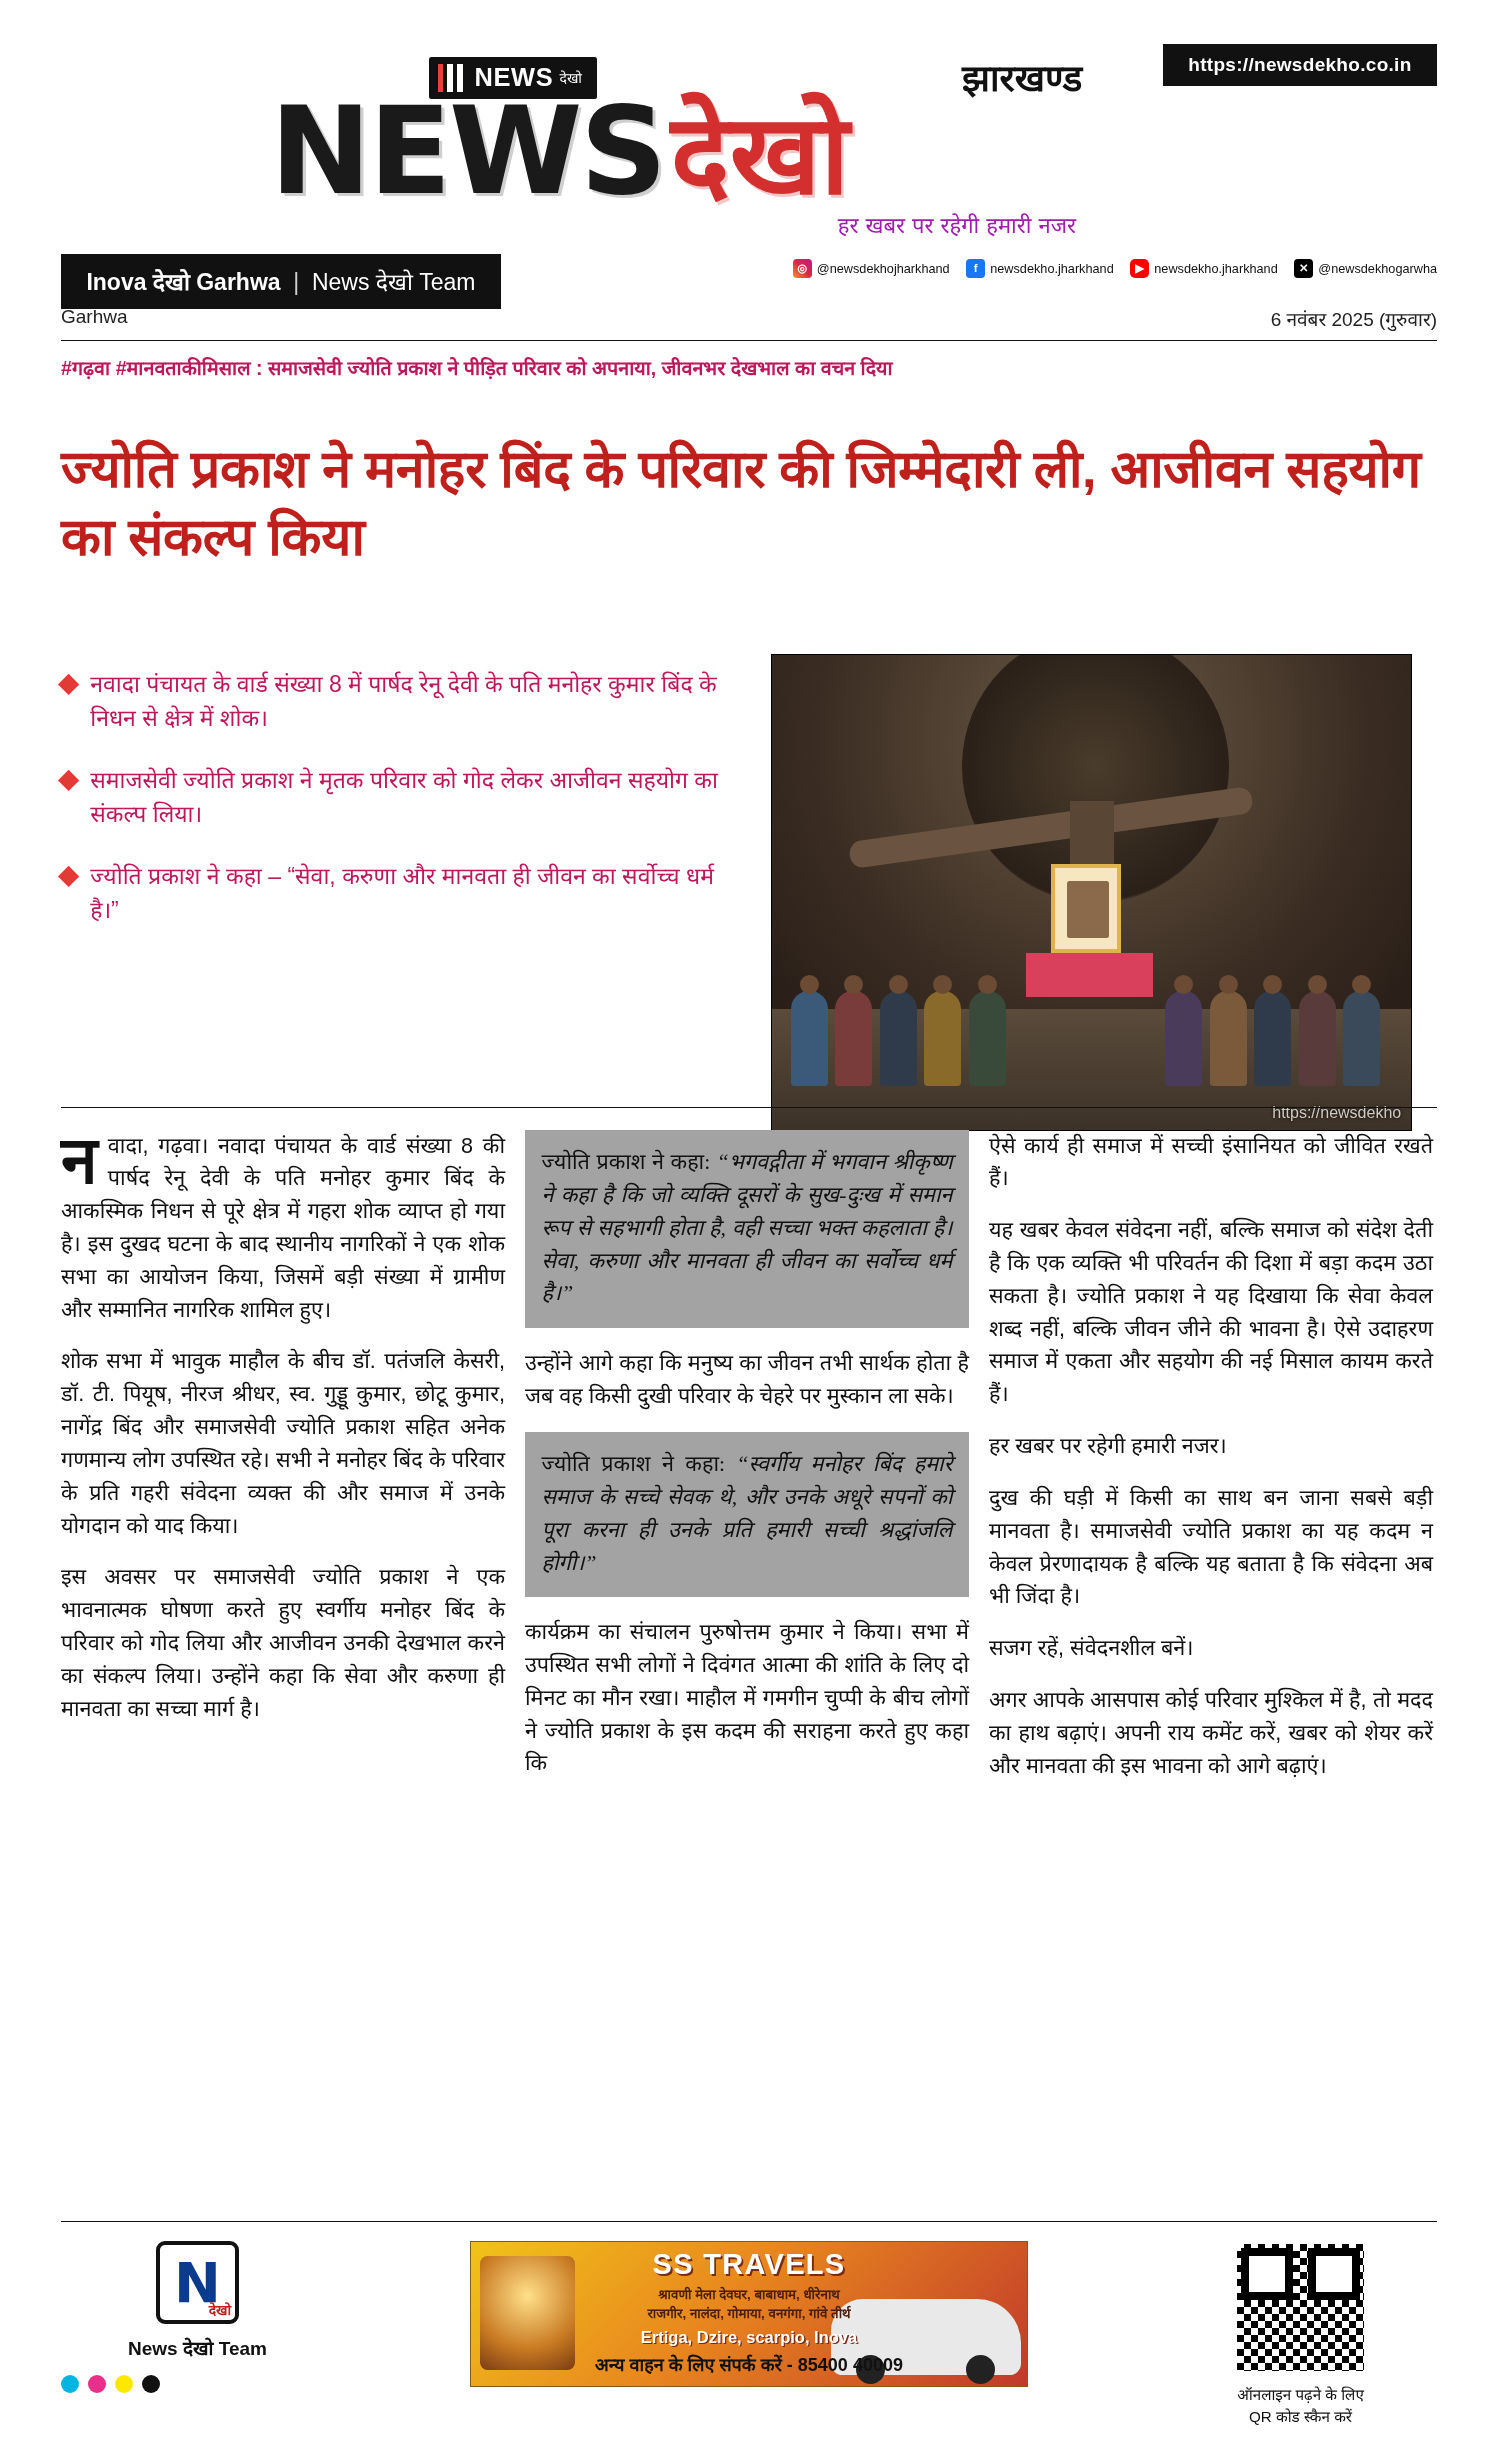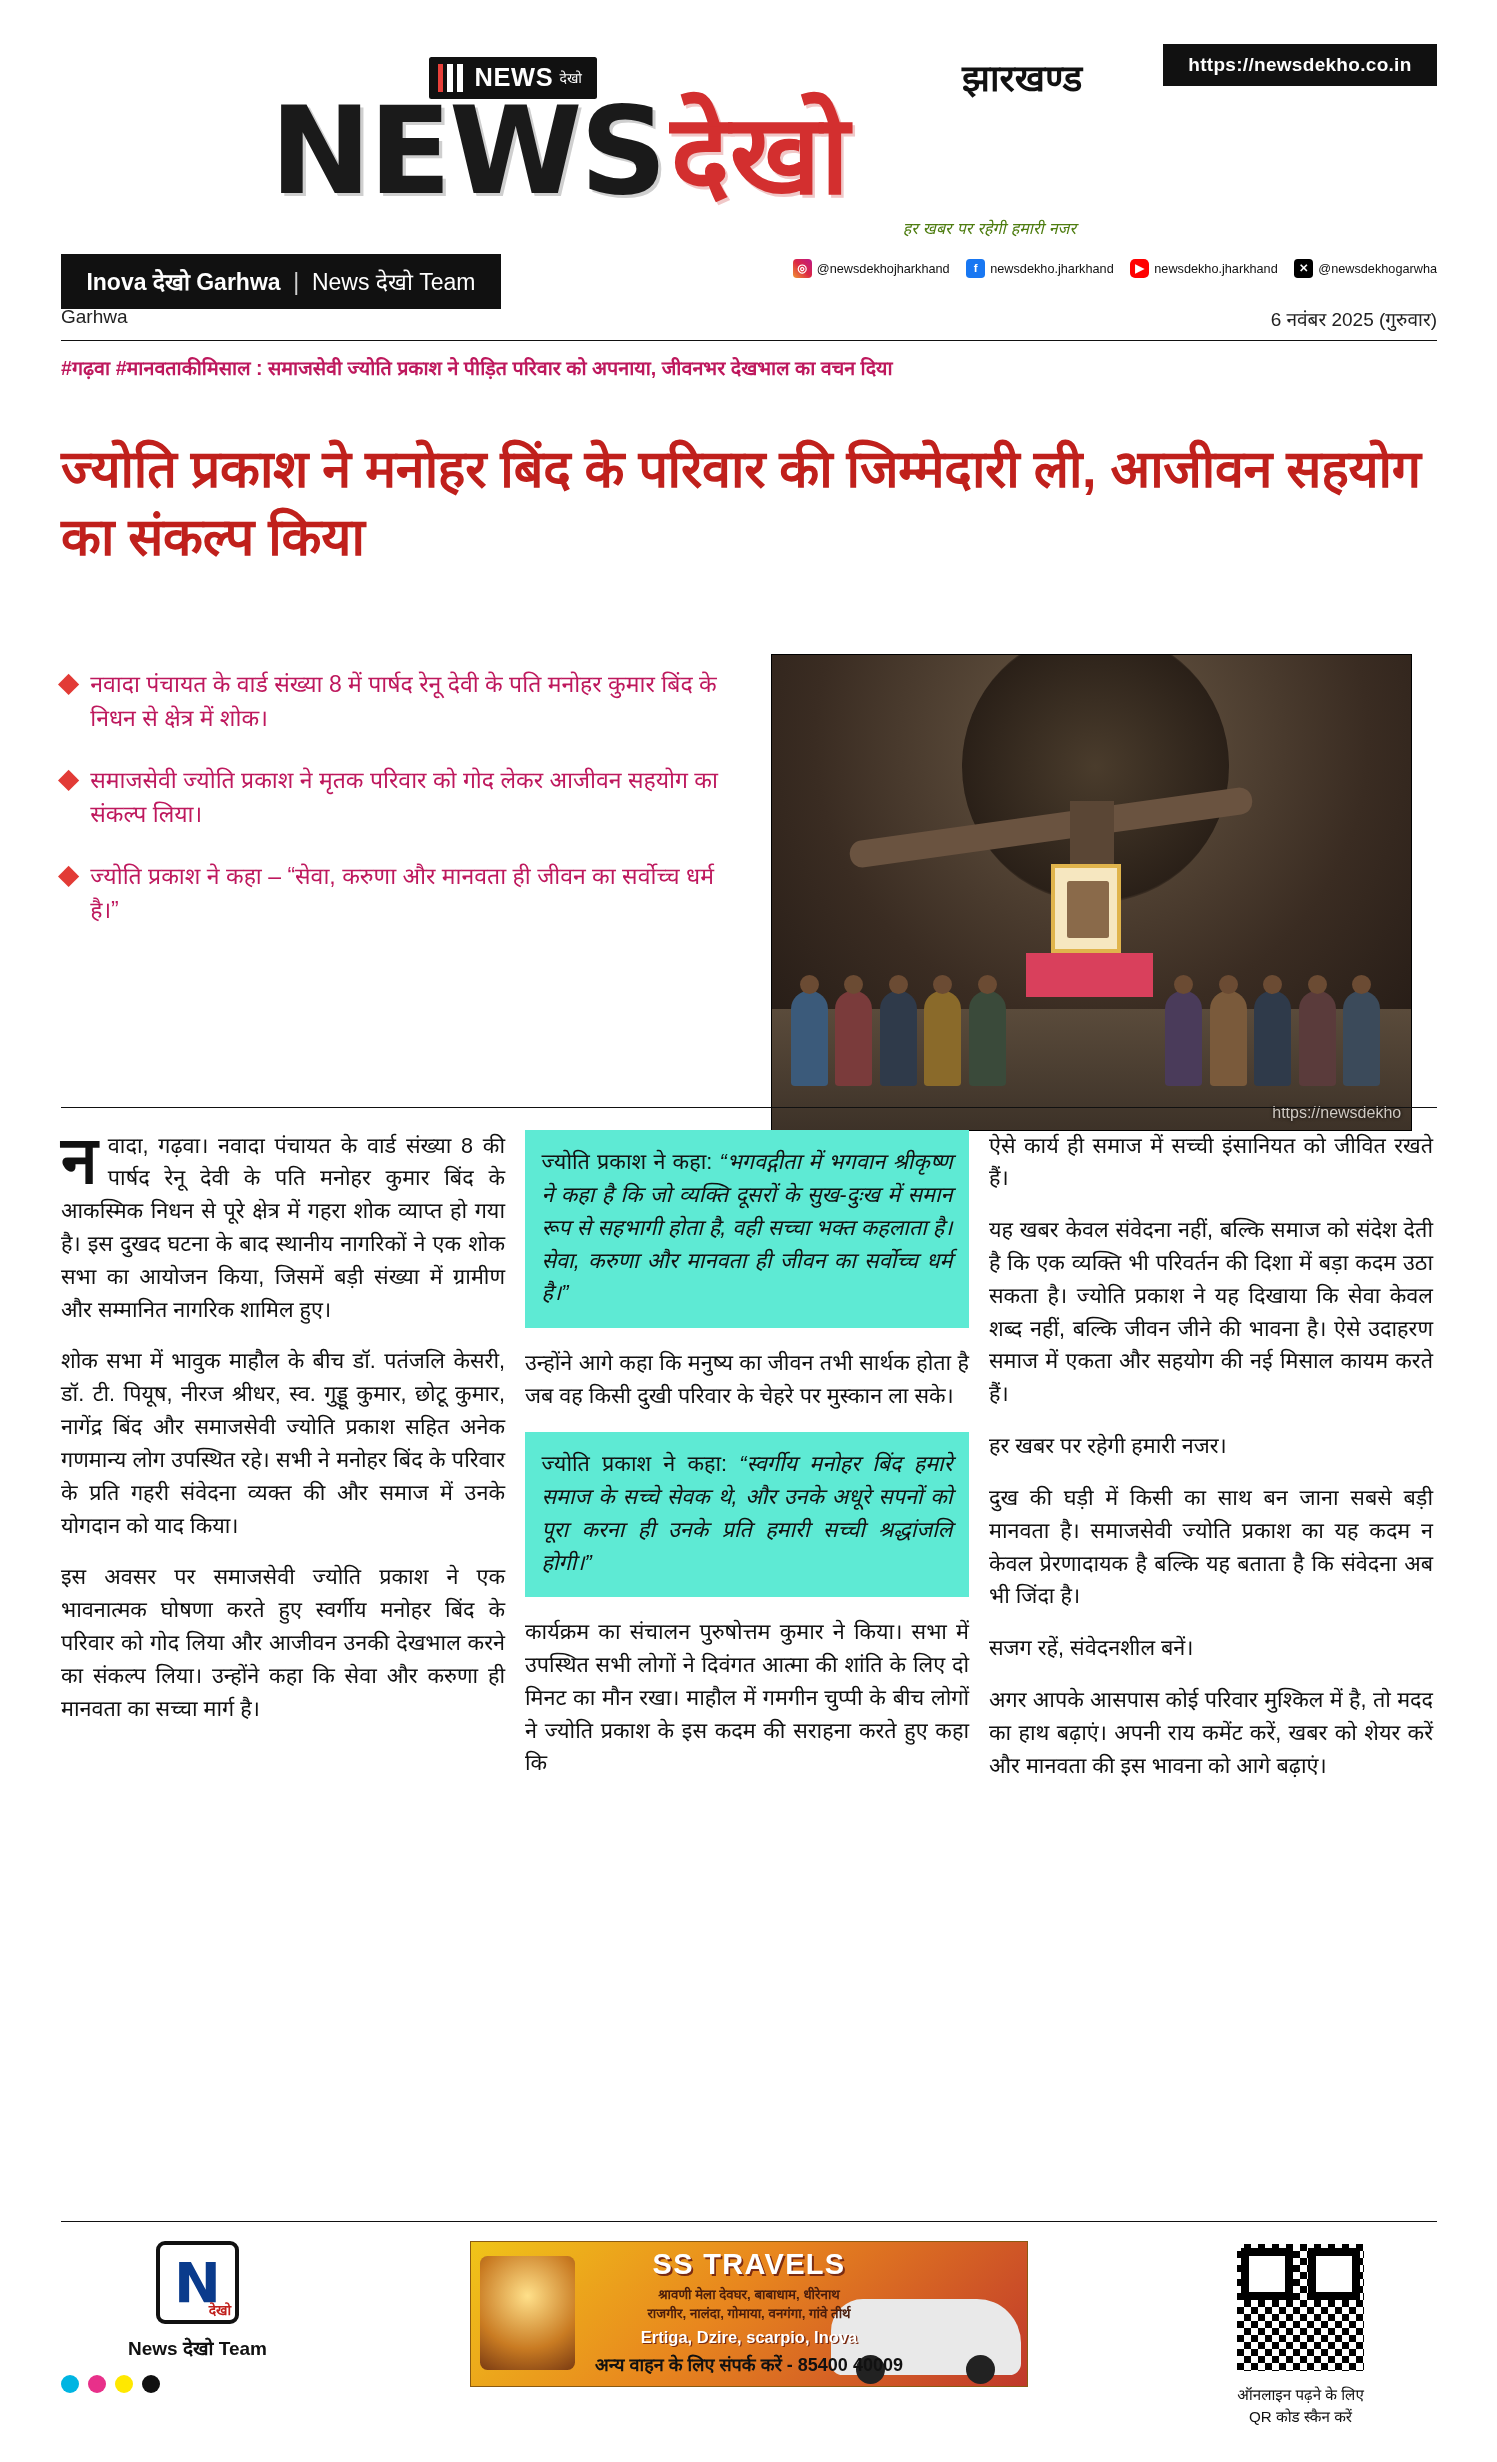--- a/index.html
+++ b/index.html
@@ -109,24 +109,23 @@
     top: -44px;
     font-size: 37px;
     font-weight: bold;
     color: #111;
     font-family: "DejaVu Sans", sans-serif;
   }
   .logo-tag {
     position: absolute;
     right: 19px;
     bottom: -29px;
-    font-size: 16px;
-    color: #4d7c0f;
+    font-size: 22px;
+    color: #a21caf;
     font-family: "DejaVu Sans", sans-serif;
-    font-style: italic;
   }
 
   
   .social-bar {
     position: absolute;
     right: 0;
     top: 259px;
     display: flex;
     gap: 16.5px;
     align-items: center;
@@ -309,23 +308,24 @@
   }
   .dropcap::first-letter {
     float: left;
     font-size: 66px;
     line-height: 0.84;
     font-weight: bold;
     padding: 3.8px 10.2px 0 0;
     color: #111;
   }
   .quote {
-    background: #5eead4;
+    background: #a3a3a3;
     padding: 16.5px 16.5px 5.1px 16.5px;
     margin-bottom: 19px;
+    font-family: Liberation Serif, serif;
   }
   .quote p { font-style: italic; margin-bottom: 12.7px; }
   .quote .lead { font-style: normal; font-weight: normal; }
 
   
   .footer {
     position: absolute;
     left: 61px;
     right: 61px;
     bottom: 38px;

